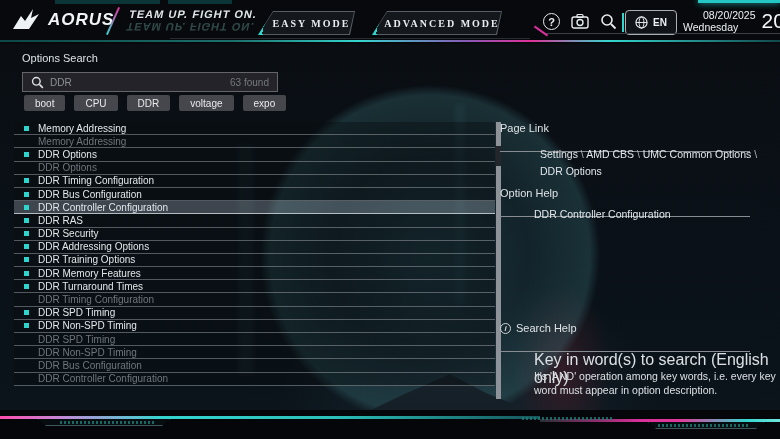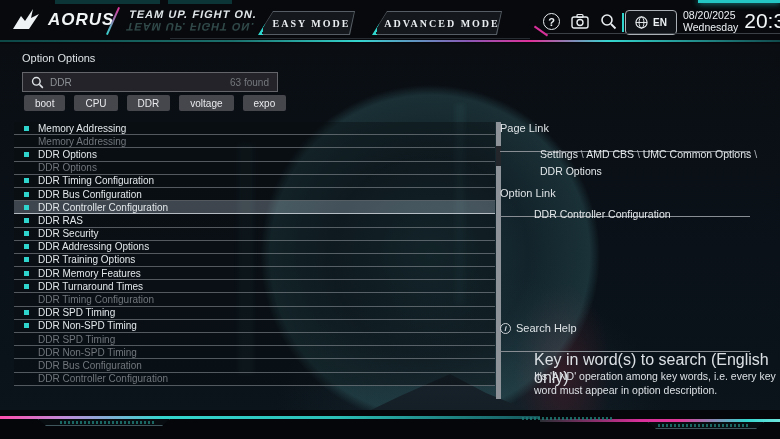--- a/index.html
+++ b/index.html
@@ -46,21 +46,21 @@
     display:flex; align-items:center; justify-content:center; font-size:11px; font-weight:bold; color:#e9edf0; cursor:pointer; }
   .svg-ico { cursor:pointer; display:block; }
 
   .lang-btn { position:absolute; left:625px; top:10px; width:52px; height:25px; border:1px solid #aab0b5; border-radius:4px;
     background:#101419; display:flex; align-items:center; justify-content:center; gap:5px; cursor:pointer; }
   .lang-btn::before { content:""; position:absolute; left:-4px; top:2px; bottom:2px; width:2px; background:#2fd4cc; }
   .lang-label { font-size:10px; font-weight:bold; color:#eef1f3; }
 
   .datetime { position:absolute; left:683px; top:9px; display:flex; gap:6px; align-items:center; }
   .date-col { display:flex; flex-direction:column; line-height:12px; }
-  .date-txt { font-size:10.5px; color:#eef1f3; }
+  .date-txt { font-size:10.5px; color:#eef1f3;margin-left:20px; }
   .weekday-txt { font-size:10.5px; color:#eef1f3; }
   .time-txt { font-size:21px; color:#f4f7f8; letter-spacing:0; }
 
   .hdr-subline { position:absolute; left:545px; top:33px; width:235px; height:1px; background:#3a4046; }
   .hdr-subline-slant { position:absolute; left:533px; top:30px; width:16px; height:2px; background:#d8309a; transform:rotate(35deg); }
   .tab-underline { position:absolute; left:170px; top:38px; width:360px; height:1px; background:#262c31; }
 
   
   .section-label { position:absolute; left:22px; top:52px; font-size:11px; color:#dde2e5; }
   .search-box { position:absolute; left:22px; top:72px; width:256px; height:20px; background:#232329; border:1px solid #64646b;
@@ -175,21 +175,21 @@
       <span class="weekday-txt">Wednesday</span>
     </div>
     <span class="time-txt">20:33</span>
   </div>
 
   <div class="hdr-subline"></div>
   <div class="hdr-subline-slant"></div>
   <div class="hdr-grad"></div>
 </div>
 
-<div class="section-label">Option Options</div>
+<div class="section-label">Options Search</div>
 
 <div class="search-box">
   <svg width="13" height="13" viewBox="0 0 17 17">
     <circle cx="7" cy="7" r="5" fill="none" stroke="#dfe3e6" stroke-width="1.8"></circle>
     <line x1="11" y1="11" x2="15.5" y2="15.5" stroke="#dfe3e6" stroke-width="2"></line>
   </svg>
   <span class="search-query">DDR</span>
   <span class="search-count">63 found</span>
 </div>
 
@@ -276,21 +276,21 @@
       <span class="row-label">DDR Controller Configuration</span>
     </div>
   </div>
 <div class="scrollbar">
   <div class="scroll-thumb"></div>
 </div>
 
 <div class="rpanel-h pagelink-h">Page Link</div>
 <div class="breadcrumb"><span class="crumb">Settings</span><span class="crumb-sep">  \  </span><span class="crumb">AMD CBS</span><span class="crumb-sep">  \  </span><span class="crumb">UMC Common Options</span><span class="crumb-sep">  \  </span><span class="crumb">DDR Options</span></div>
 
-<div class="rpanel-h optionhelp-h">Option Link</div>
+<div class="rpanel-h optionhelp-h">Option Help</div>
 <div class="optionhelp-txt">DDR Controller Configuration</div>
 
 <div class="rpanel-h searchhelp-h">
   <span class="info-ico">i</span>
   <span>Search Help</span>
 </div>
 <div class="searchhelp-line1">Key in word(s) to search (English only)</div>
 <div class="searchhelp-line2">It's 'AND' operation among key words, i.e. every key word must appear in option description.</div>
 
 <div class="bottombar">

